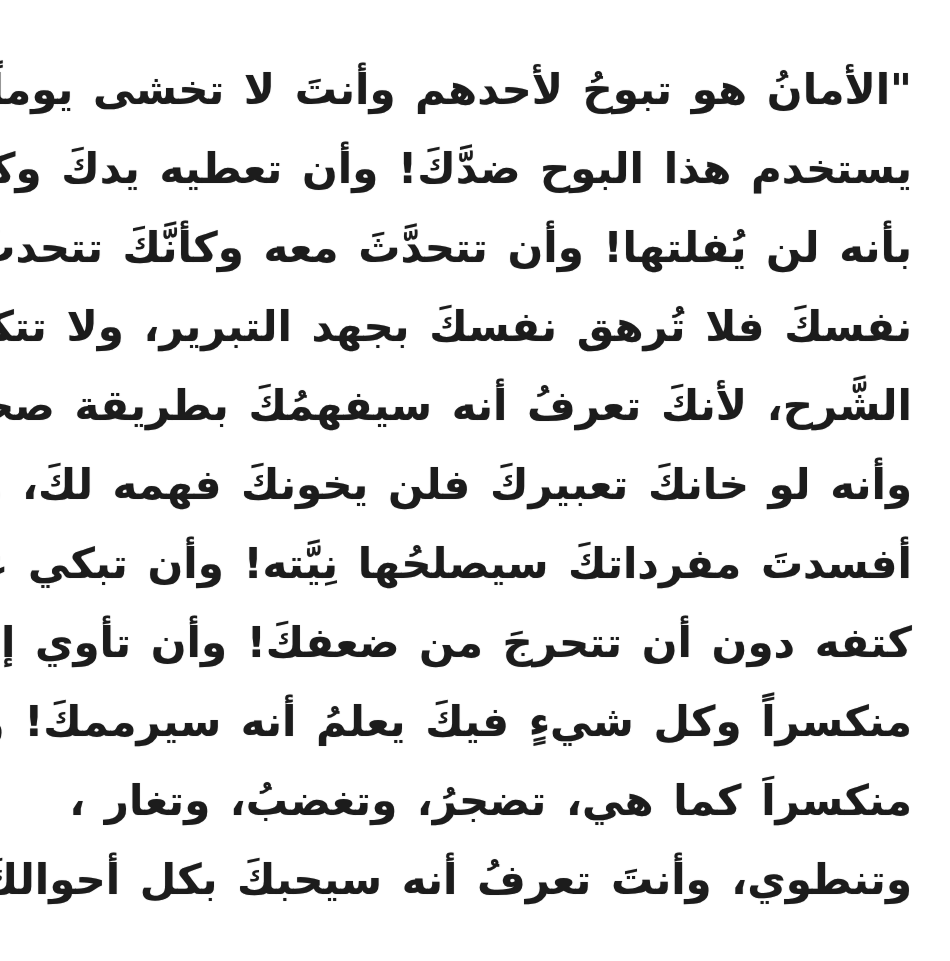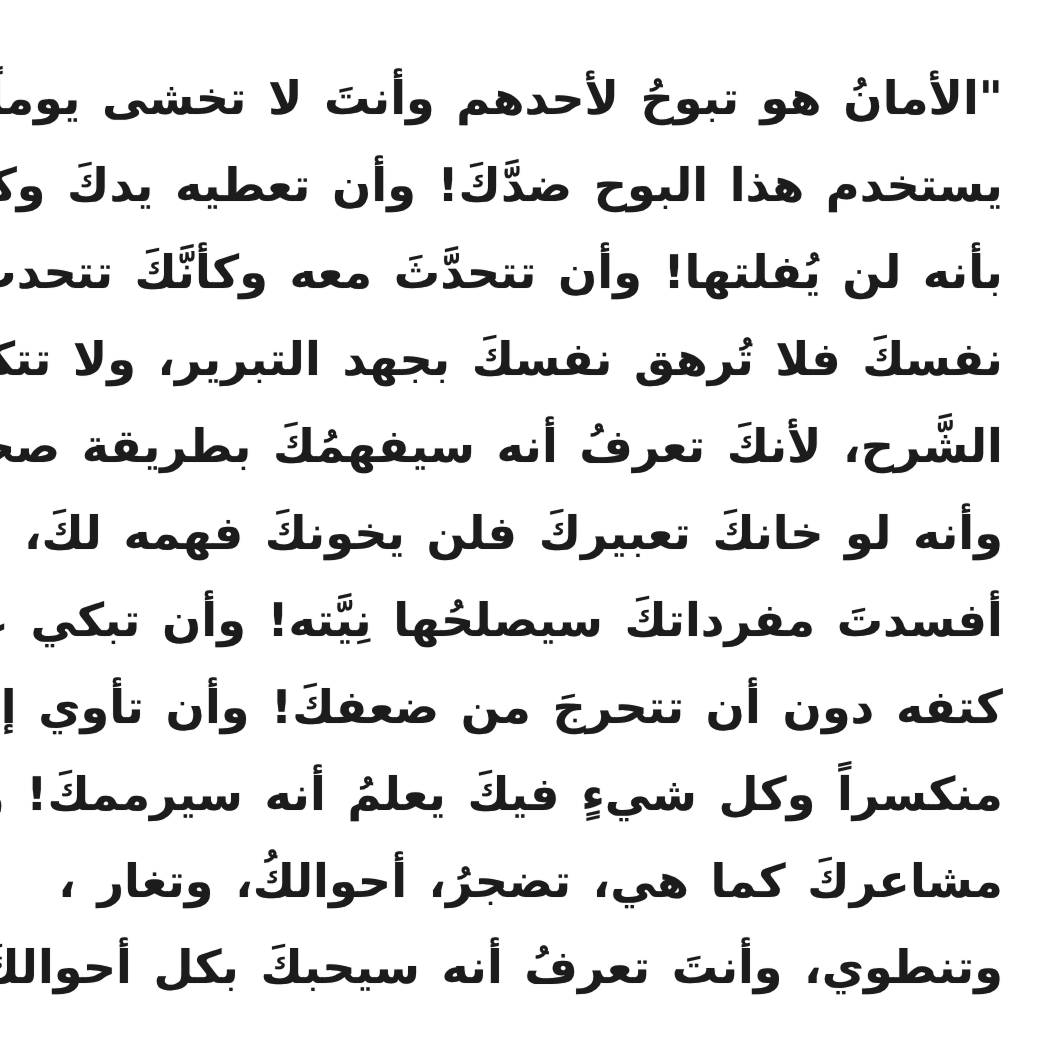--- a/index.html
+++ b/index.html
@@ -40,16 +40,16 @@
   <div class="quote" dir="rtl" lang="ar">
     <p>"الأمانُ هو تبوحُ لأحدهم وأنتَ لا تخشى يوماً أن</p>
     <p>يستخدم هذا البوح ضدَّكَ! وأن تعطيه يدكَ وكلكَ يقين</p>
     <p>بأنه لن يُفلتها! وأن تتحدَّثَ معه وكأنَّكَ تتحدثُ مع</p>
     <p>نفسكَ فلا تُرهق نفسكَ بجهد التبرير، ولا تتكلف عناء</p>
     <p>الشَّرح، لأنكَ تعرفُ أنه سيفهمُكَ بطريقة صحيحة،</p>
     <p>وأنه لو خانكَ تعبيركَ فلن يخونكَ فهمه لكَ، وأنكَ لو</p>
     <p>أفسدتَ مفرداتكَ سيصلحُها نِيَّته! وأن تبكي على</p>
     <p>كتفه دون أن تتحرجَ من ضعفكَ! وأن تأوي إلى صدره</p>
     <p>منكسراً وكل شيءٍ فيكَ يعلمُ أنه سيرممكَ! وأن تعيشَ</p>
-    <p>مشاعركَ كما هي، تضجرُ، أحوالكُ، وتغار ،</p>
+    <p>منكسراَ كما هي، تضجرُ، وتغضبُ، وتغار ،</p>
     <p>وتنطوي، وأنتَ تعرفُ أنه سيحبكَ بكل أحوالكَ.</p>
   </div>
 </main>
 
 </body></html>

